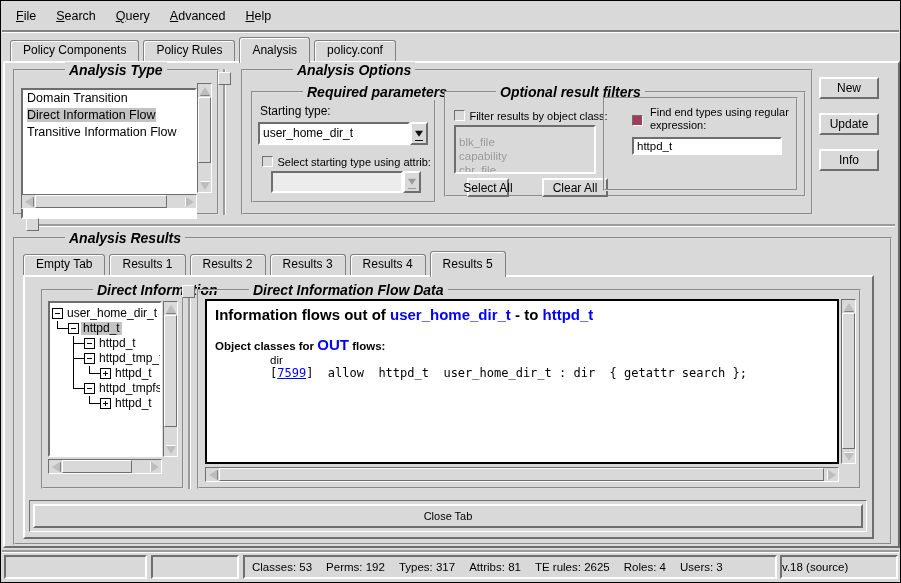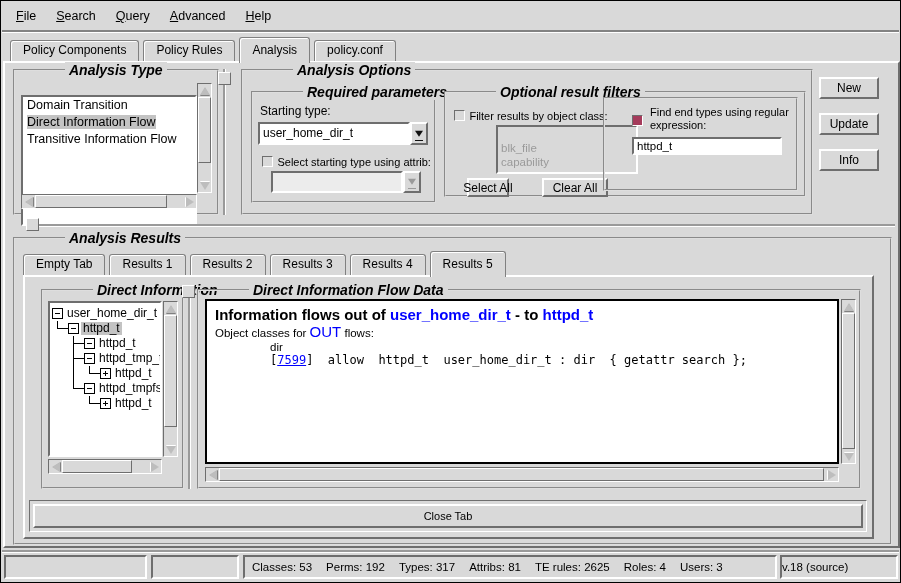--- a/index.html
+++ b/index.html
@@ -78,27 +78,27 @@
   .expander{position:absolute; top:2px; width:11px; height:11px; background:#fff; border:1px solid #000;}
   .expander .eh{position:absolute; left:2px; right:2px; top:4px; height:1px; background:#000;}
   .expander .ev{display:none;}
   .expander.plus .ev{display:block; position:absolute; top:2px; bottom:2px; left:4px; width:1px; background:#000;}
   .tlabel{position:absolute; top:1px; font-size:12px; line-height:13px; padding:0 2px;}
   .tlabel.sel{background:var(--sel);}
   
   .textarea{position:absolute; background:#fff; border:2px solid #000; overflow:hidden; padding:5px 8px;}
   .rt-head{font-size:15px; font-weight:bold; white-space:pre;}
   .rt-head .b{color:var(--blue);}
-  .rt-sub{font-size:11.5px; font-weight:normal; white-space:pre;}
+  .rt-sub{margin-top:13px; font-size:11.5px; font-weight:bold; white-space:pre;}
   .rt-sub .b{color:var(--blue); font-size:15px;}
   .rt-dir{margin-top:1px; padding-left:55px; font-size:11.5px; font-weight:normal;}
   .rt-rule{padding-left:55px; font-size:12px; font-family:"DejaVu Sans Mono","Liberation Mono",monospace; white-space:pre;}
   .rt-rule a{color:var(--blue); text-decoration:underline;margin-top:34px;}
   
-  .oclist{position:absolute; background:var(--bg); border:2px solid; border-color:var(--dark) var(--light) var(--light) var(--dark); overflow:hidden; padding:14px 3px;margin-left:42px;}
+  .oclist{position:absolute; background:var(--bg); border:2px solid; border-color:var(--dark) var(--light) var(--light) var(--dark); overflow:hidden; padding:8px 3px;}
   .oc-item{font-size:11.5px; line-height:14px; color:#9a9a9a; white-space:nowrap;}
   
   .statussep{position:absolute; left:1px; right:1px; height:2px; background:#9a9a9a; box-shadow:0 1px 0 #fff;}
   .spanel{position:absolute; top:554px; height:24px; border:2px solid; border-color:var(--dark) var(--light) var(--light) var(--dark);
           display:flex; align-items:center; justify-content:flex-start; font-size:11.5px; white-space:nowrap;}
   .stat{margin:0 7px;}
   label, .lbl{font-size:12px;}
 </style>
 </head>
 <body>
@@ -118,21 +118,21 @@
       <div class="tab">Policy Components</div>
       <div class="tab">Policy Rules</div>
       <div class="tab active">Analysis</div>
       <div class="tab">policy.conf</div>
     </div>
   <div class="page" id="main-page"></div>
 
   <div class="groupbox" style="left:12px; top:68px; width:206px; height:146px;">
     <span class="grouptitle">Analysis Type</span>
   </div>
-  <div class="listbox" id="atype-list" style="left:20px; top:94px; width:176px; height:131px;">
+  <div class="listbox" id="atype-list" style="left:20px; top:87px; width:176px; height:131px;">
       <div class="lb-row"><span class="lb-text">Domain Transition</span></div>
       <div class="lb-row"><span class="lb-text sel">Direct Information Flow</span></div>
       <div class="lb-row"><span class="lb-text">Transitive Information Flow</span></div>
     </div>
   <div class="sb sb-v" style="left:196px; top:82px; height:110px;">
       <div class="arrow a1">
         <span class="tri tri-up"></span>
       </div>
       <div class="thumb"></div>
       <div class="arrow a2">

